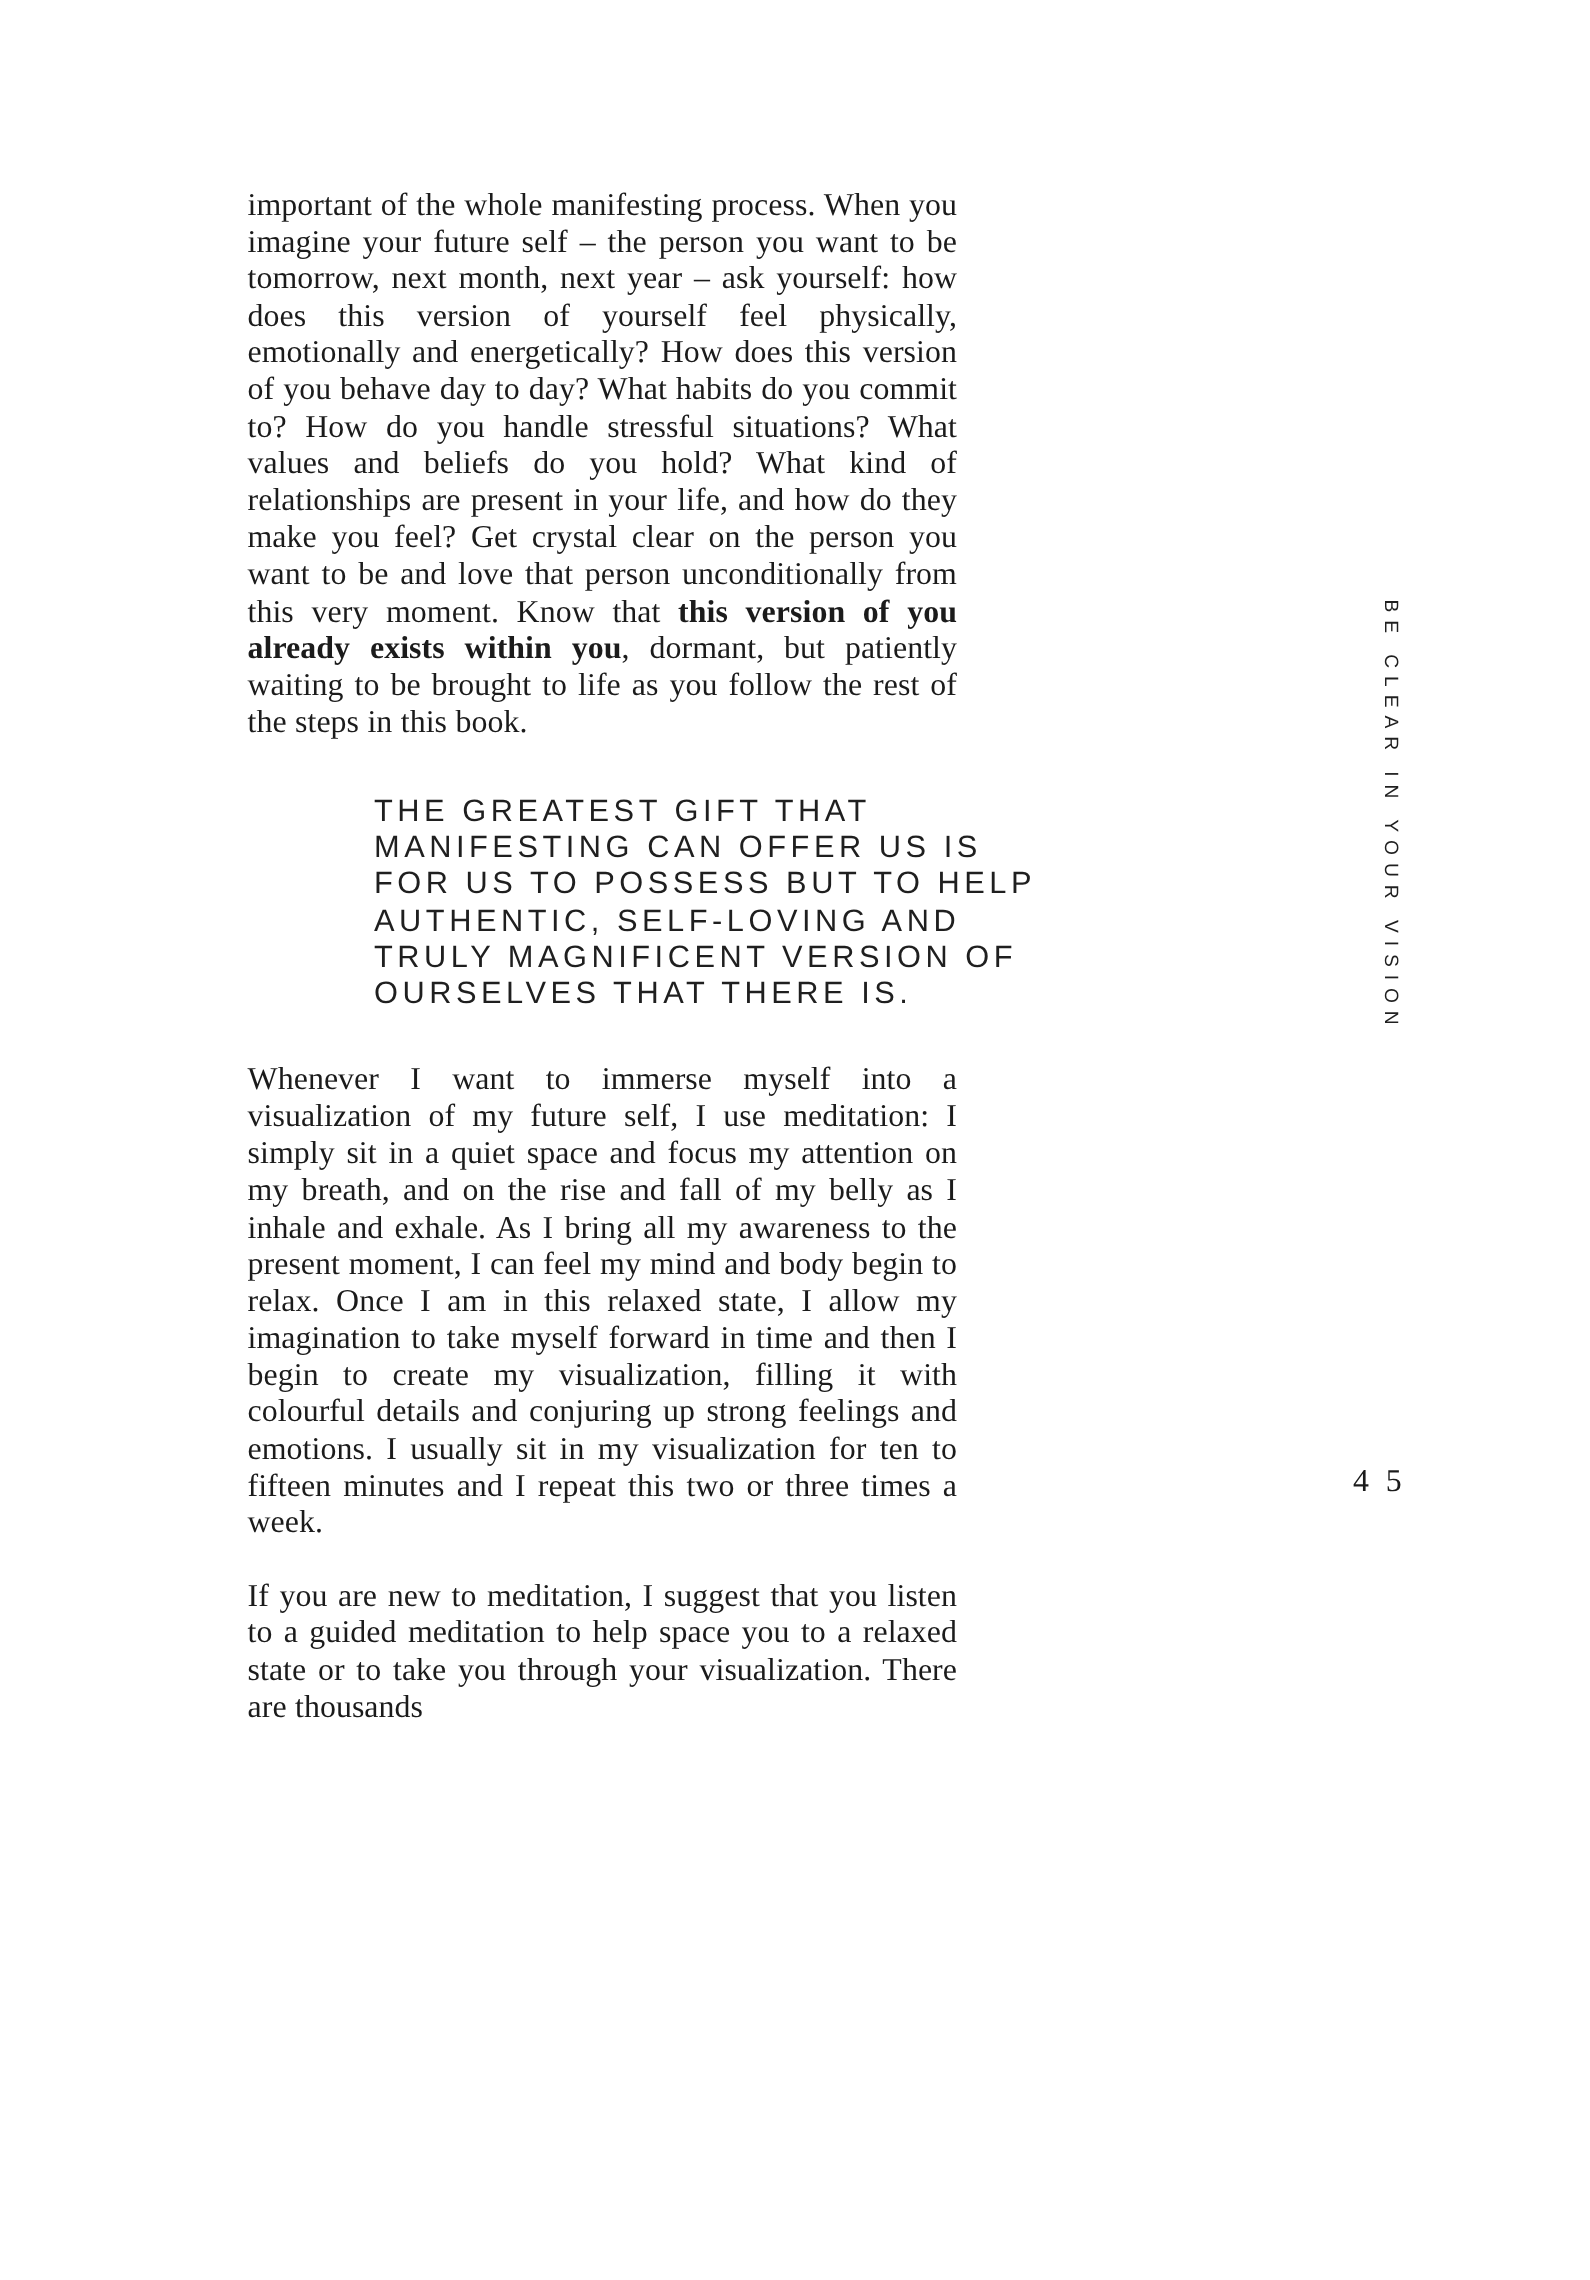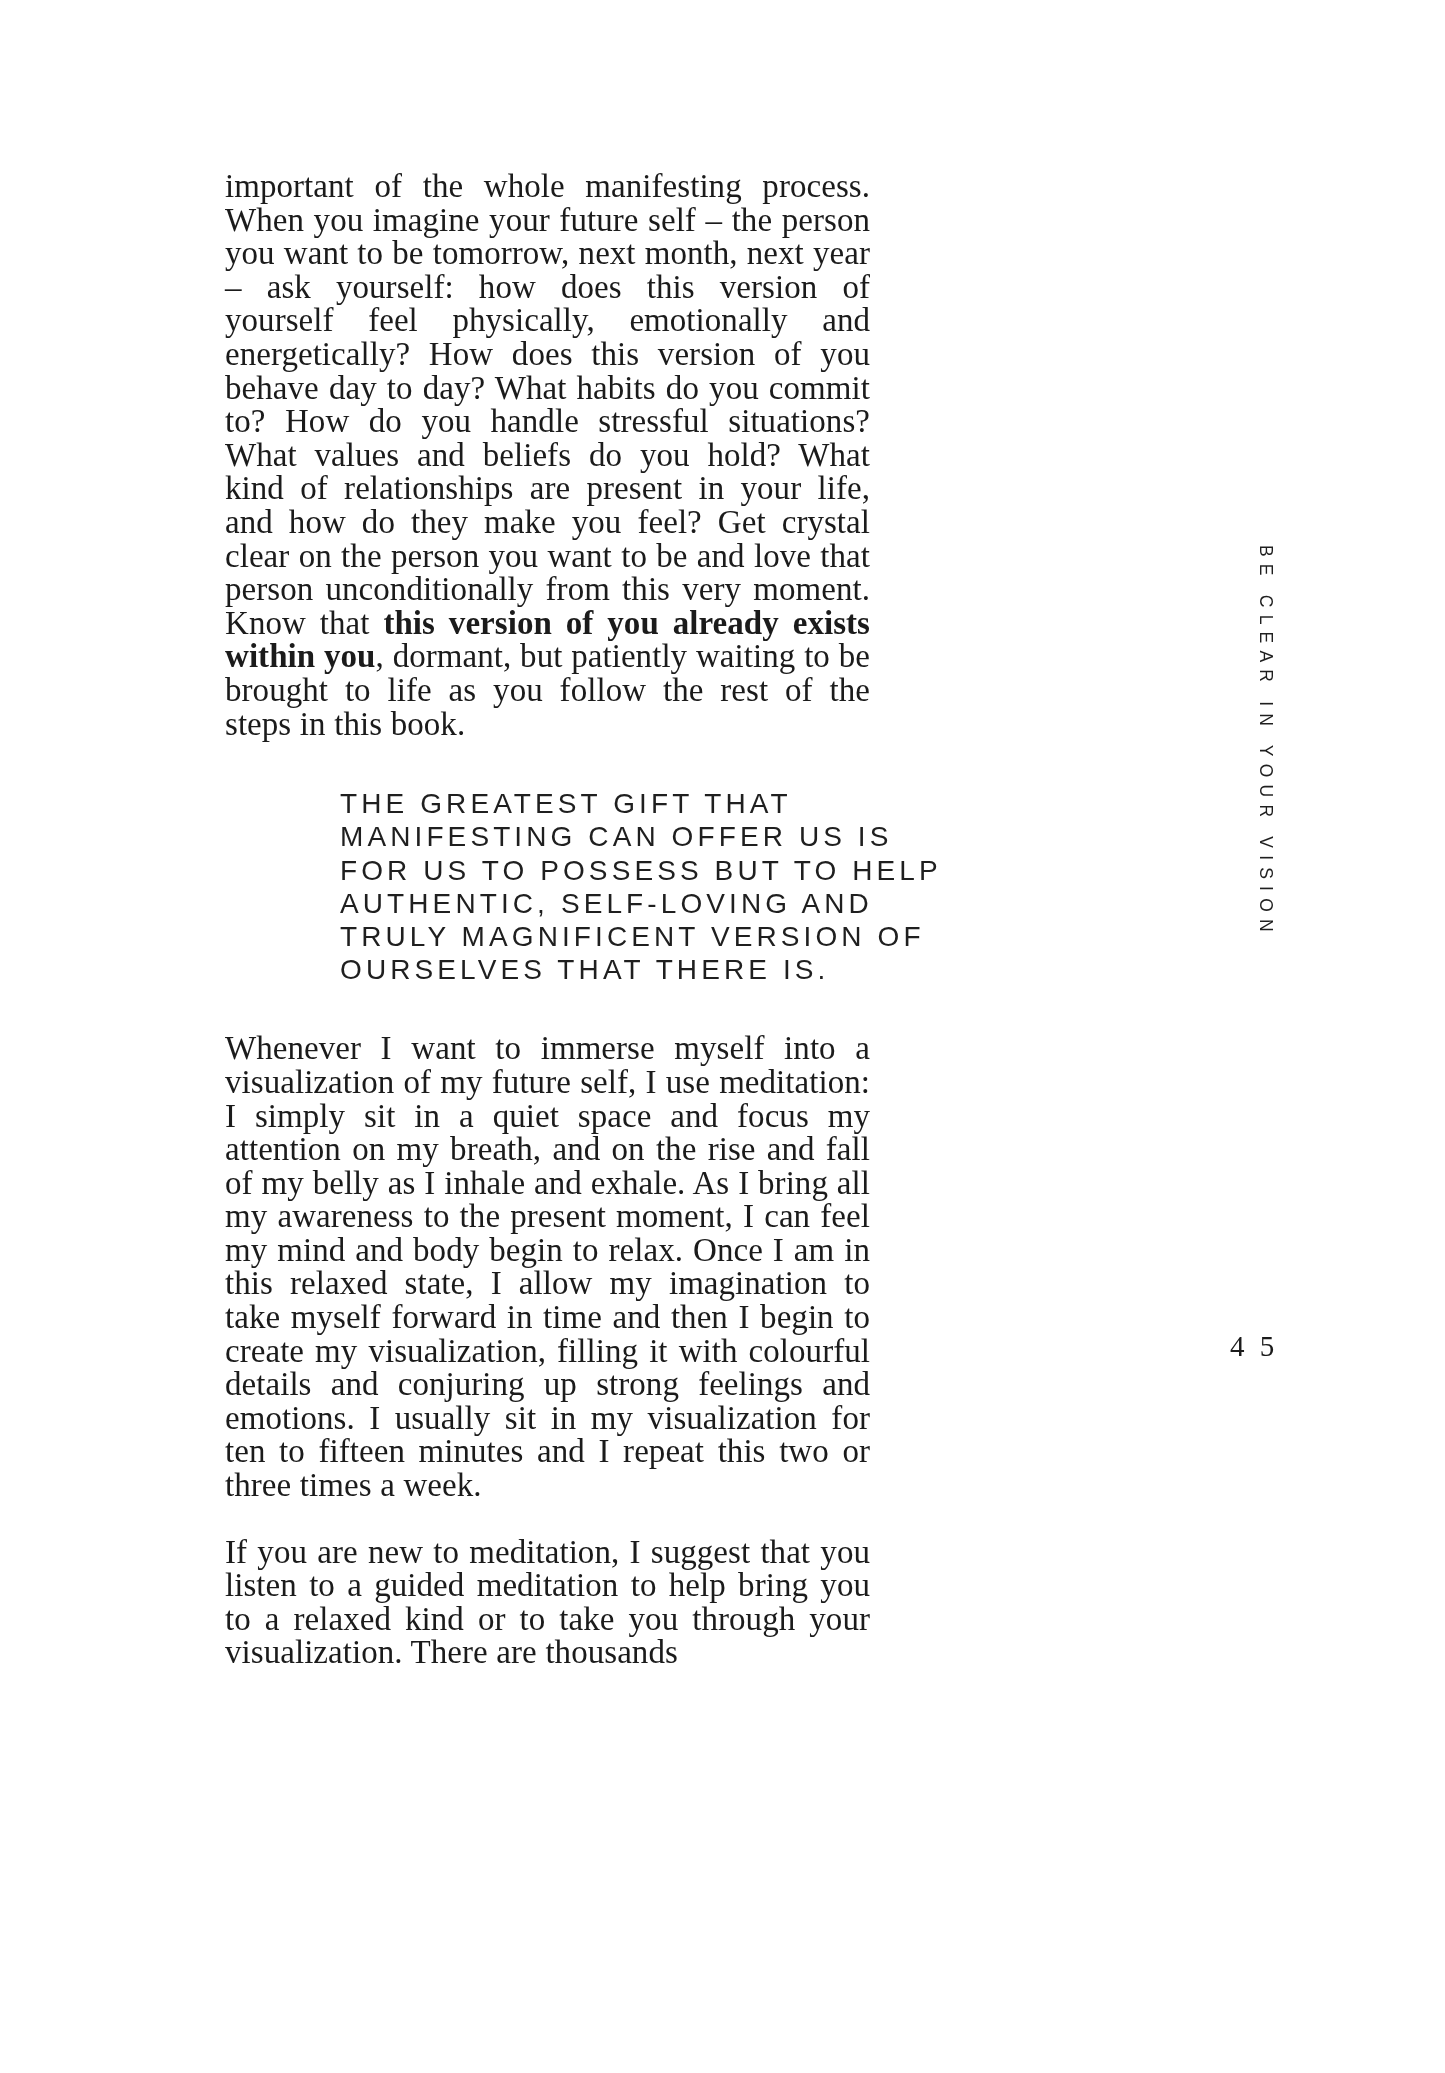--- a/index.html
+++ b/index.html
@@ -21,21 +21,21 @@
   .text-column {
     position: absolute;
     left: 225px;
     top: 170px;
     width: 645px;
   }
 
   p.body-para {
     margin: 0;
     font-family: "Liberation Serif", "DejaVu Serif", serif;
-    font-size: 33px;
+    font-size: 29px;
     line-height: 33.6px;
     text-align: justify;
     text-justify: inter-word;
     color: #1b1b1b;
     letter-spacing: 0.05px;
     word-spacing: 0.3px;
     -webkit-font-smoothing: antialiased;
   }
 
   p.body-para + p.body-para {
@@ -113,21 +113,21 @@
       <span class="q-line">THE GREATEST GIFT THAT</span>
       <span class="q-line">MANIFESTING CAN OFFER US IS</span>
       <span class="q-line">FOR US TO POSSESS BUT TO HELP</span>
       <span class="q-line">AUTHENTIC, SELF-LOVING AND</span>
       <span class="q-line">TRULY MAGNIFICENT VERSION OF</span>
       <span class="q-line">OURSELVES THAT THERE IS.</span>
     </blockquote>
 
     <p class="body-para">Whenever I want to immerse myself into a visualization of my future self, I use meditation: I simply sit in a quiet space and focus my attention on my breath, and on the rise and fall of my belly as I inhale and exhale. As I bring all my awareness to the present moment, I can feel my mind and body begin to relax. Once I am in this relaxed state, I allow my imagination to take myself forward in time and then I begin to create my visualization, filling it with colourful details and conjuring up strong feelings and emotions. I usually sit in my visualization for ten to fifteen minutes and I repeat this two or three times a week.</p>
 
-    <p class="body-para">If you are new to meditation, I suggest that you listen to a guided meditation to help bring you to a relaxed kind or to take you through your visualization. There are thousands</p>
+    <p class="body-para">If you are new to meditation, I suggest that you listen to a guided meditation to help space you to a relaxed state or to take you through your visualization. There are thousands</p>
 
   </div>
 
   <div class="running-head">
     <span class="rh-text">BE CLEAR IN YOUR VISION</span>
   </div>
 
   <div class="folio">4 5</div>
 
 </div>

